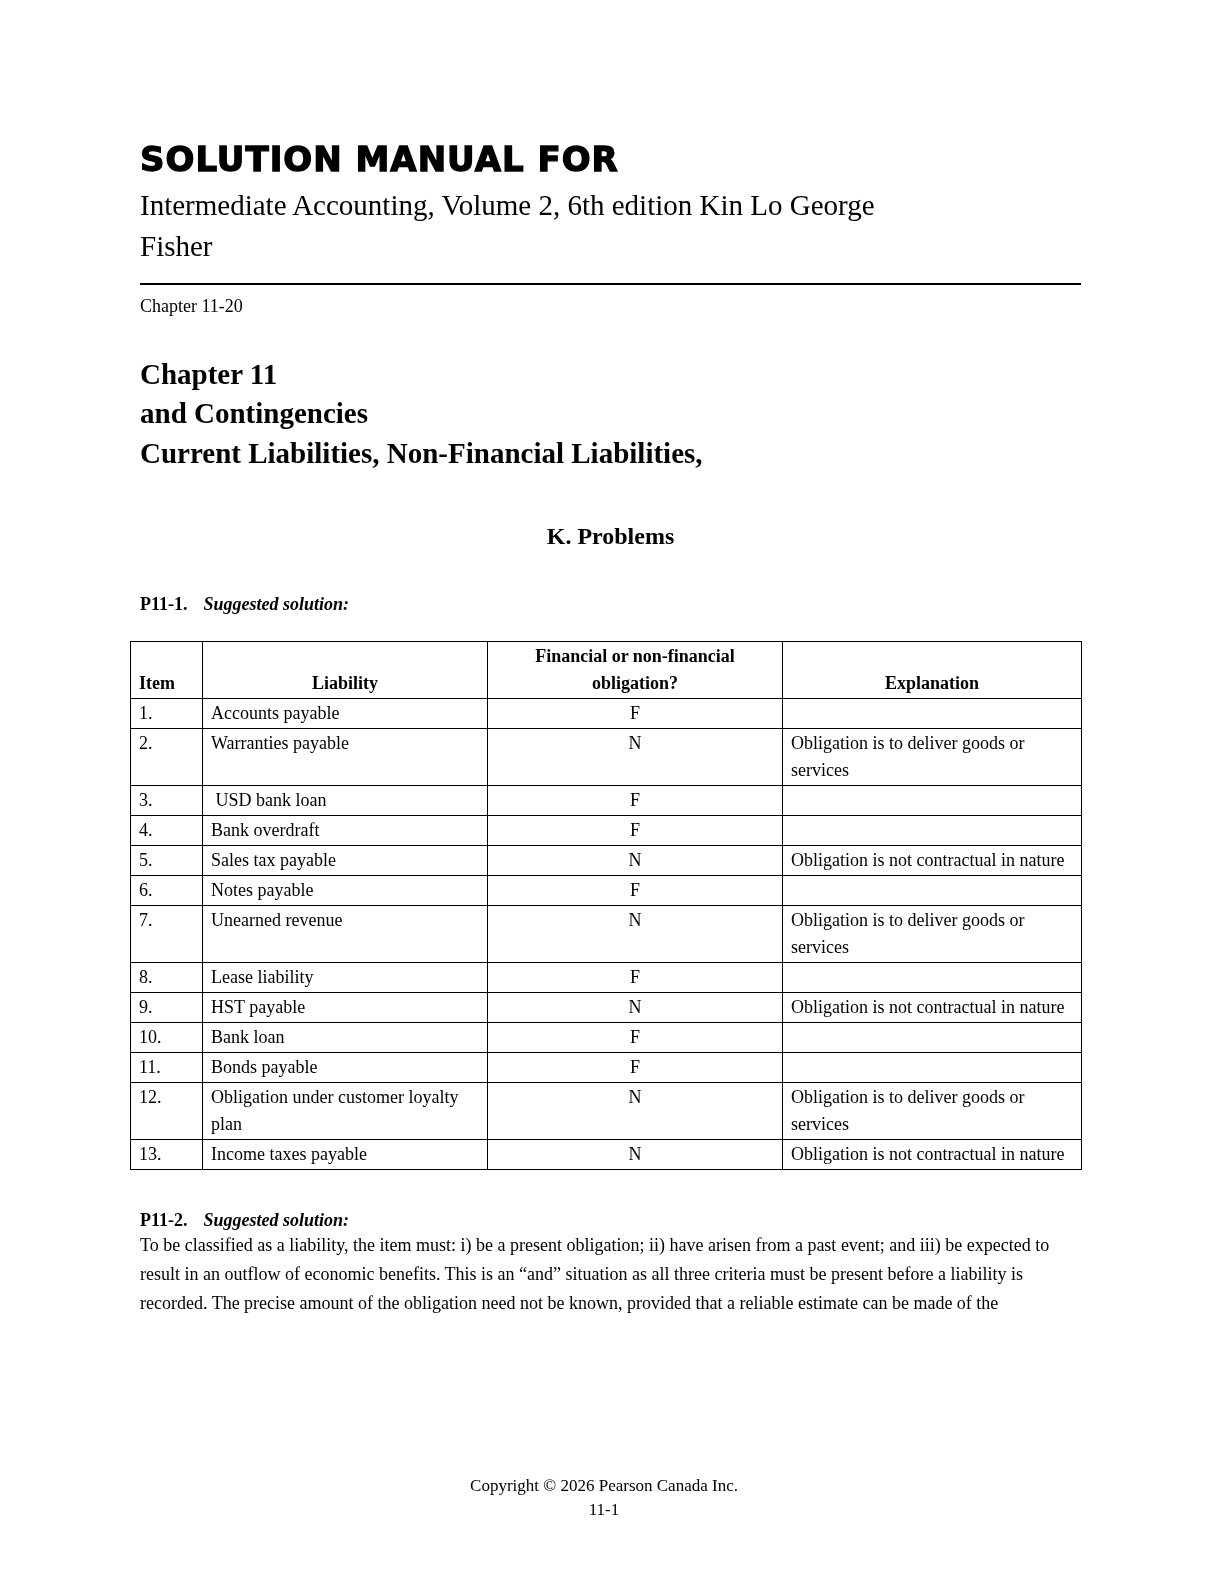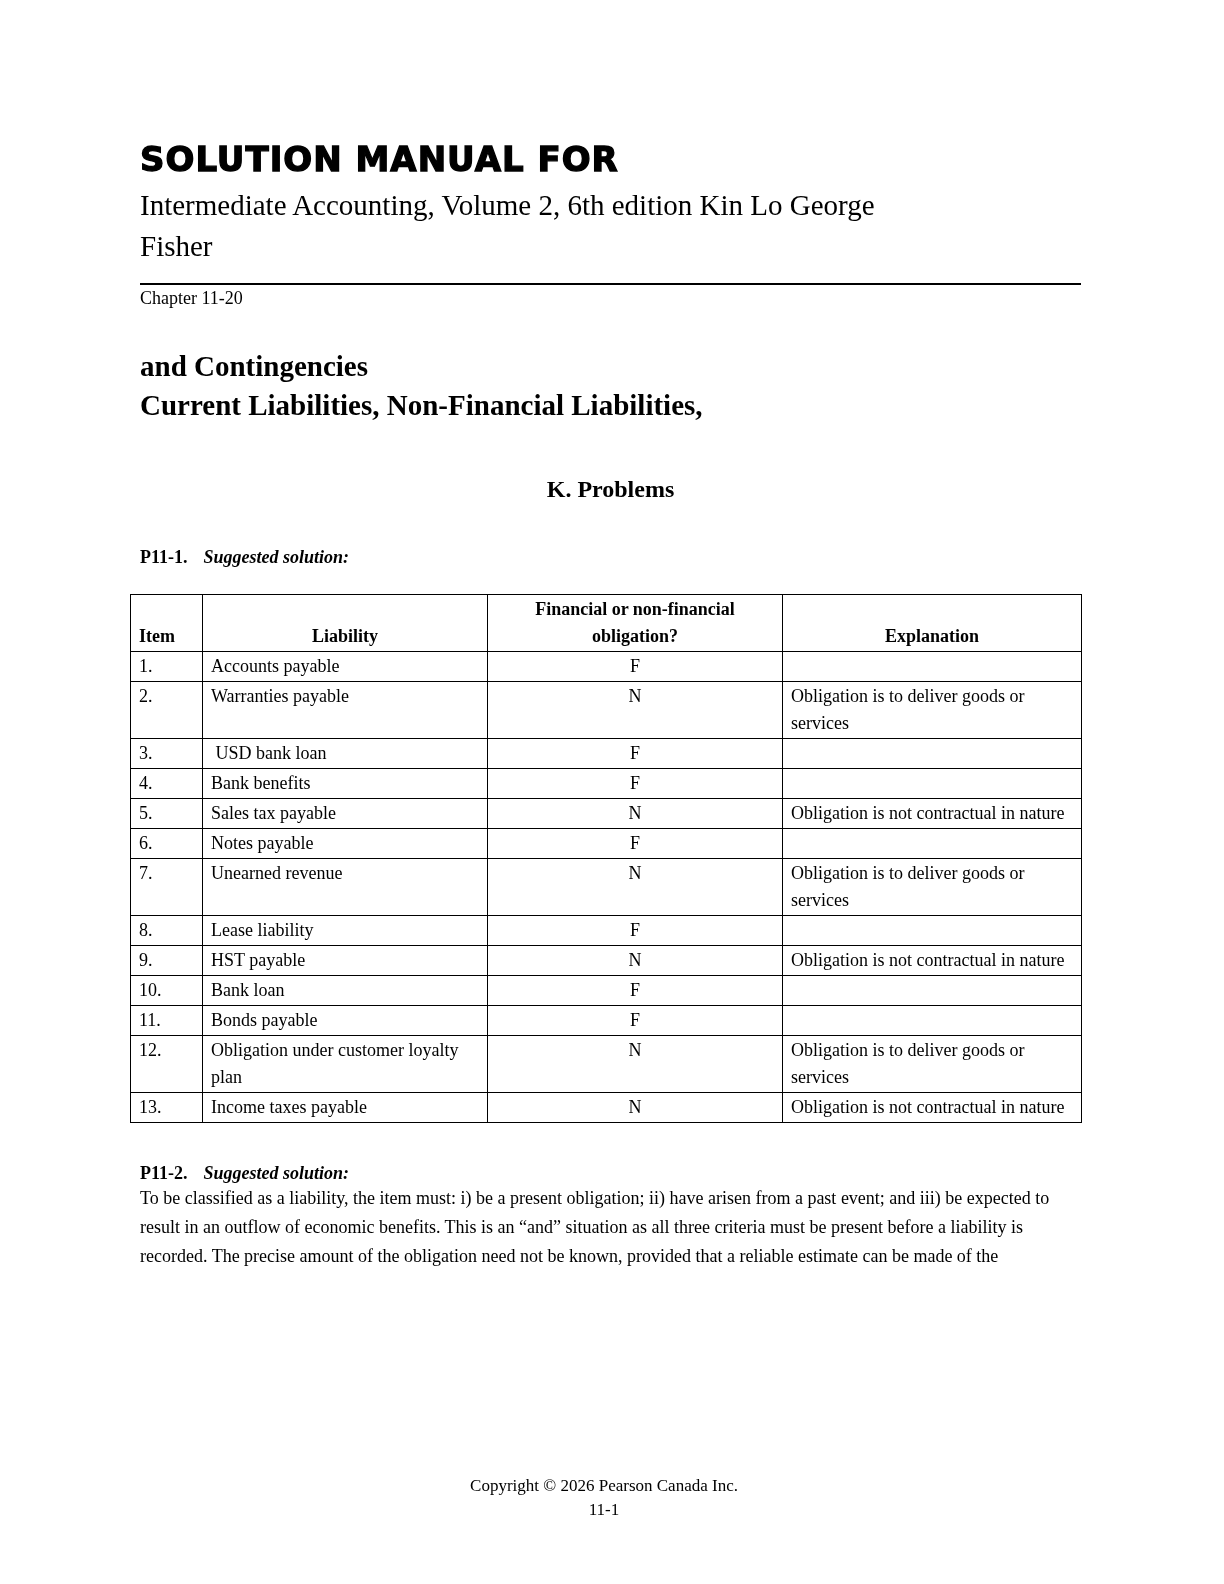--- a/index.html
+++ b/index.html
@@ -26,21 +26,21 @@
     border-bottom: 2px solid #000;
     padding-bottom: 17px;
     margin-top: 6px;
   }
   .book-title-line {
     font-size: 29px;
     line-height: 1.4;
   }
   .chapter-range {
     font-size: 18px;
-    padding-top: 3px;
+    padding-top: 11px;
   }
 
   .chapter-heading {
     margin-top: 38px;
     font-weight: bold;
     font-size: 29px;
     line-height: 1.35;
   }
 
   .section-heading {
@@ -111,20 +111,21 @@
   <div class="manual-title">SOLUTION MANUAL FOR</div>
 
   <div class="subtitle-block">
     <div class="book-title-line">Intermediate Accounting, Volume 2, 6th edition Kin Lo George</div>
     <div class="book-title-line">Fisher</div>
   </div>
 
   <div class="chapter-range">Chapter 11-20</div>
 
   <div class="chapter-heading">
+    <div>Chapter 11</div>
     <div>and Contingencies</div>
     <div>Current Liabilities, Non-Financial Liabilities,</div>
   </div>
 
   <div class="section-heading">K. Problems</div>
 
   <div class="problem-heading">
     <span class="problem-label">P11-1.</span><span class="problem-subtitle">Suggested solution:</span>
   </div>
 
@@ -157,21 +158,21 @@
           <td class="col-explanation">Obligation is to deliver goods or services</td>
         </tr>
         <tr>
           <td class="col-item">3.</td>
           <td class="col-liability">&nbsp;USD bank loan</td>
           <td class="col-obligation">F</td>
           <td class="col-explanation"></td>
         </tr>
         <tr>
           <td class="col-item">4.</td>
-          <td class="col-liability">Bank benefits</td>
+          <td class="col-liability">Bank overdraft</td>
           <td class="col-obligation">F</td>
           <td class="col-explanation"></td>
         </tr>
         <tr>
           <td class="col-item">5.</td>
           <td class="col-liability">Sales tax payable</td>
           <td class="col-obligation">N</td>
           <td class="col-explanation">Obligation is not contractual in nature</td>
         </tr>
         <tr>

